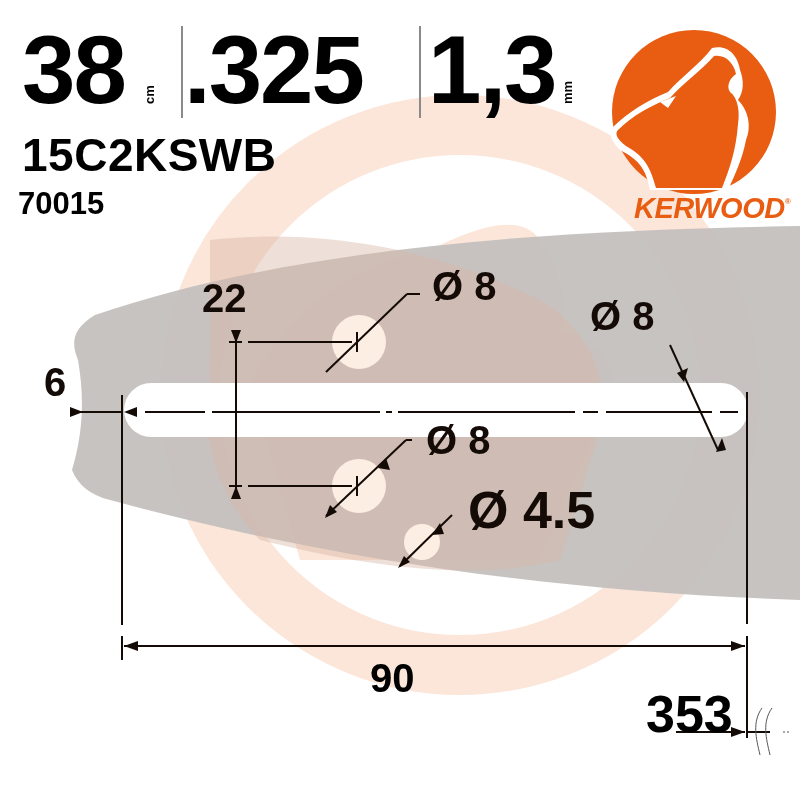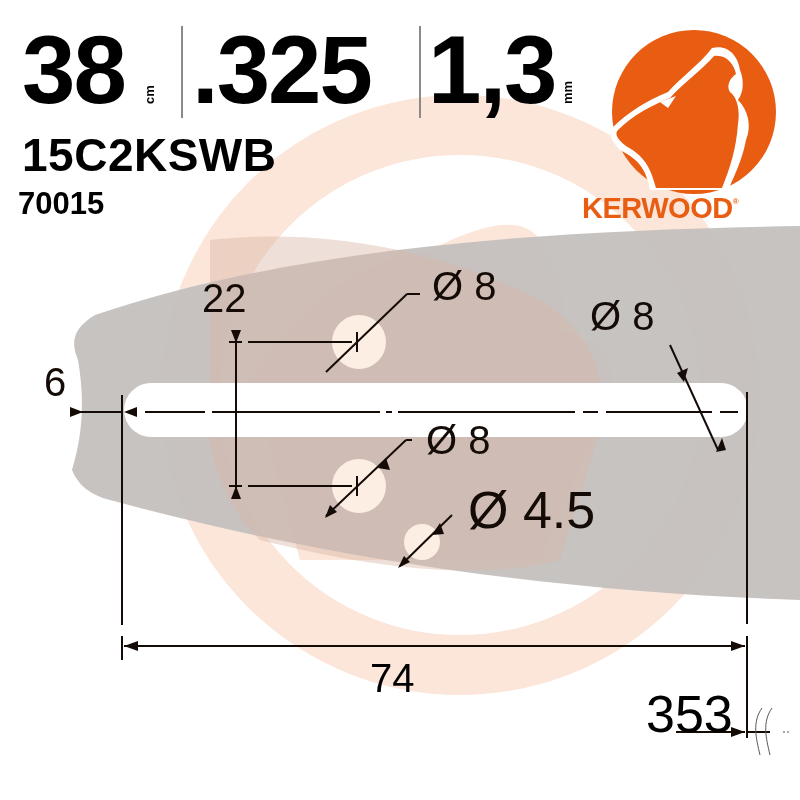--- a/index.html
+++ b/index.html
@@ -4,23 +4,23 @@
   <style>
     html, body { margin: 0; padding: 0; background: #ffffff; }
     body { width: 800px; height: 800px; position: relative; overflow: hidden;
            font-family: "Liberation Sans", sans-serif; color: #000; }
     .abs { position: absolute; }
     .big { font-weight: bold; font-size: 96px; line-height: 1; letter-spacing: -2px; top: 22px; }
     .unit { font-size: 13px; font-weight: bold; transform: rotate(-90deg); transform-origin: left top; }
     .sep { width: 2px; background: #8a8a8a; }
     .model { font-weight: bold; font-size: 46px; left: 22px; top: 132px; line-height: 1; letter-spacing: 0.5px; text-align: center; }
     .ref { font-weight: bold; font-size: 31px; left: 18px; top: 188px; line-height: 1; }
-    .dim { font-weight: normal; line-height: 1; color: #140b07; }
+    .dim { font-weight: bold; line-height: 1; color: #140b07; }
     svg { position: absolute; left: 0; top: 0; }
-    .brand { font-weight: bold; font-size: 29px; left: 582px; top: 194px; letter-spacing: -0.5px; line-height: 1; }
+    .brand { font-weight: bold; font-style: italic; font-size: 29px; left: 634px; top: 194px; letter-spacing: -0.5px; line-height: 1; }
     .brand sup { font-size: 8px; vertical-align: top; position: relative; top: 4px; }
   </style>
 </head>
 <body>
 
 <svg width="800" height="800" viewBox="0 0 800 800">
 
   <g opacity="1">
     <circle cx="460" cy="395" r="270" fill="none" stroke="#fbe6d9" stroke-width="60"></circle>
     <path d="M250 380 C300 300 360 260 430 250 C470 230 520 210 540 240 C560 270 570 300 560 330 C600 340 620 360 610 400 L540 560 L300 560 Z" fill="#fbe6d9"></path>
@@ -94,21 +94,21 @@
   <g stroke="#555" stroke-width="1" fill="none">
     <path d="M762 708 C752 722 756 738 760 755"></path>
     <path d="M772 708 C762 722 766 738 770 755"></path>
     <line x1="783" y1="732" x2="790" y2="732" stroke-dasharray="2,2"></line>
   </g>
 </svg>
 
 <div class="abs big" style="left:22px;">38</div>
 <div class="abs unit" style="left:142px; top:104px;">cm</div>
 <div class="abs sep" style="left:181px; top:26px; height:92px;"></div>
-<div class="abs big" style="left:192px;">.325</div>
+<div class="abs big" style="left:184px;">.325</div>
 <div class="abs sep" style="left:419px; top:26px; height:92px;"></div>
 <div class="abs big" style="left:428px;">1,3</div>
 <div class="abs unit" style="left:560px; top:104px;">mm</div>
 
 <div class="abs model">15C2KSWB</div>
 <div class="abs ref">70015</div>
 
 <svg width="800" height="800" viewBox="0 0 800 800">
   <circle cx="694" cy="112" r="82" fill="#e85d12"></circle>
   <path d="M612 128 C628 112 648 100 668 92 C680 78 700 64 712 48 C728 44 738 56 740 70 C744 80 744 92 738 100 C748 110 752 126 746 140 C742 160 736 172 728 190 L650 190 C646 170 640 160 620 150 C612 142 608 134 612 128 Z" fill="#ffffff"></path>
@@ -118,14 +118,14 @@
 <div class="abs brand" style="color:#e85d12;">
   <span>KERWOOD</span><sup>®</sup>
 </div>
 
 <div class="abs dim" style="left:44px; top:362px; font-size:40px;">6</div>
 <div class="abs dim" style="left:202px; top:278px; font-size:40px;">22</div>
 <div class="abs dim" style="left:432px; top:266px; font-size:40px;">Ø 8</div>
 <div class="abs dim" style="left:590px; top:296px; font-size:40px;">Ø 8</div>
 <div class="abs dim" style="left:426px; top:420px; font-size:40px;">Ø 8</div>
 <div class="abs dim" style="left:468px; top:484px; font-size:52px;">Ø 4.5</div>
-<div class="abs dim" style="left:370px; top:658px; font-size:40px; color:#000;">74</div>
+<div class="abs dim" style="left:370px; top:658px; font-size:40px; color:#000;">90</div>
 <div class="abs dim" style="left:646px; top:688px; font-size:52px; color:#000;">353</div>
 
 </body></html>

